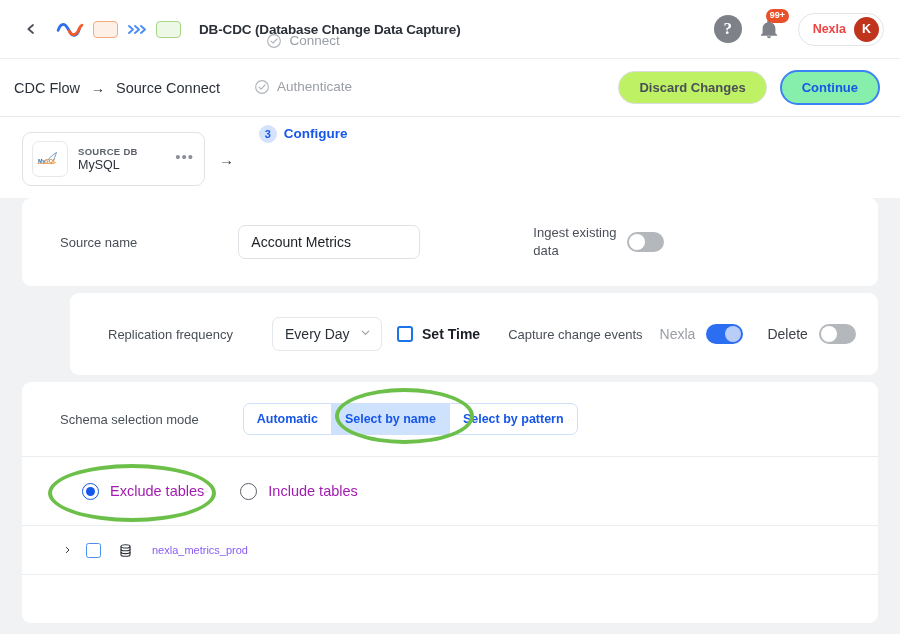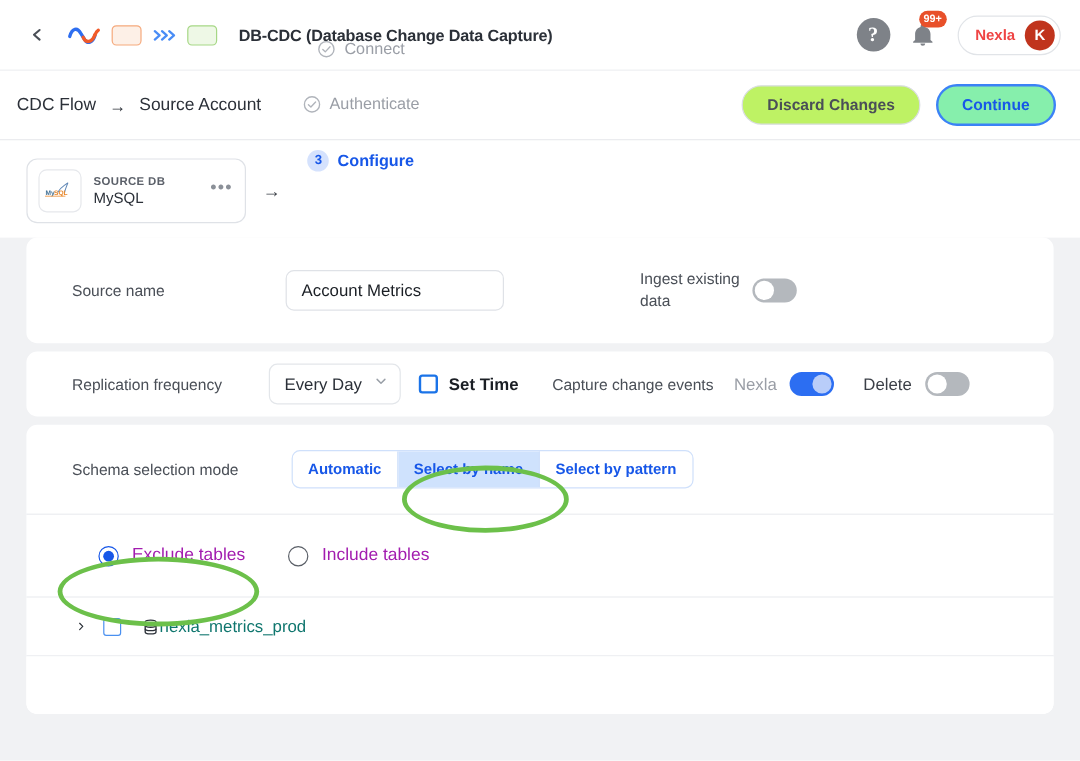--- a/index.html
+++ b/index.html
@@ -99,21 +99,21 @@
   .db-dots { margin-left: auto; color: #8b9098; font-size: 15px; letter-spacing: 1px; line-height: 1; padding-bottom:5px; }
   .strip-arrow { margin: 0 14px; color: #3c4048; font-size: 15px; }
 
   
   .content { padding: 0 22px; }
   .card { background: #fff; border-radius: 9px; margin-bottom: 7px; }
   .row-pad { display: flex; align-items: center; padding: 0 0 0 38px; }
   .field-label { font-size: 13px; color: #4a4f57; }
 
   .sec-srcname { height: 88px; }
-  .sec-freq { height: 54px; }
+  .sec-freq { height: 82px; margin-left: 48px; }
   .sec-schema { margin-bottom: 0; }
   .schema-top { height: 74px; display: flex; align-items: center; padding-left: 38px; }
   .divider { height: 1px; background: #ebedf0; }
   .schema-mid { height: 68px; display: flex; align-items: center; padding-left: 38px; position: relative; }
   .schema-list { height: 48px; display: flex; align-items: center; padding-left: 34px; }
   .card-tail { background: #fff; height: 48px; border-radius: 0 0 9px 9px;}
 
   .text-input {
     width: 182px; height: 34px; border: 1px solid #dfe2e7; border-radius: 7px;
     font-size: 14px; color: #1b1f25; padding: 0 12px; font-family: "Liberation Sans", sans-serif;
@@ -157,21 +157,21 @@
     display: flex; align-items: center; justify-content: center; flex:none;
   }
   .radio.checked { border: 1.8px solid #1757e8; }
   .radio.checked::after { content:""; width: 9px; height: 9px; border-radius: 50%; background: #1757e8; }
   .radio-label { font-size: 14.5px; color: #a21caf; }
 
   .tree-row { display: flex; align-items: center; gap: 0; }
   .tree-caret { width: 22px; color: #2b3038; font-size: 13px; font-weight: 700; display:flex; justify-content:center;}
   .tree-cb { width: 15px; height: 15px; border: 1.6px solid #4a90f0; border-radius: 2.5px; background: #fff; margin-left: 8px; cursor:pointer; flex:none;}
   .tree-icon { margin-left: 17px; display:flex; }
-  .tree-name { font-size: 14px; color: #0f766e; margin-left: 0; }
+  .tree-name { font-size: 11px; color: #8b5cf6; margin-left: 19px; }
 
   
   .annot {
     position: absolute; border: 4px solid #6cc04a; border-radius: 50%;
     pointer-events: none;
   }
 </style>
 </head>
 <body>
 
@@ -214,21 +214,21 @@
       <div class="user-pill">
         <span class="user-name">Nexla</span>
         <span class="avatar">K</span>
       </div>
     </div>
   </div>
 
   <div class="steprow">
     <span class="bc-main">CDC Flow</span>
     <span class="bc-arrow">→</span>
-    <span class="bc-main">Source Account</span>
+    <span class="bc-main">Source Connect</span>
 
     <div class="steps">
       <div class="step">
         <svg class="step-check" viewBox="0 0 24 24" fill="none" stroke="#b0b4bb" stroke-width="1.7">
           <circle cx="12" cy="12" r="9.5"></circle>
             <polyline points="7.5 12.3 10.6 15.3 16.5 9" stroke-linecap="round" stroke-linejoin="round"></polyline>
         </svg>
         <span class="step-label">Connect</span>
       </div>
       <div class="step">

